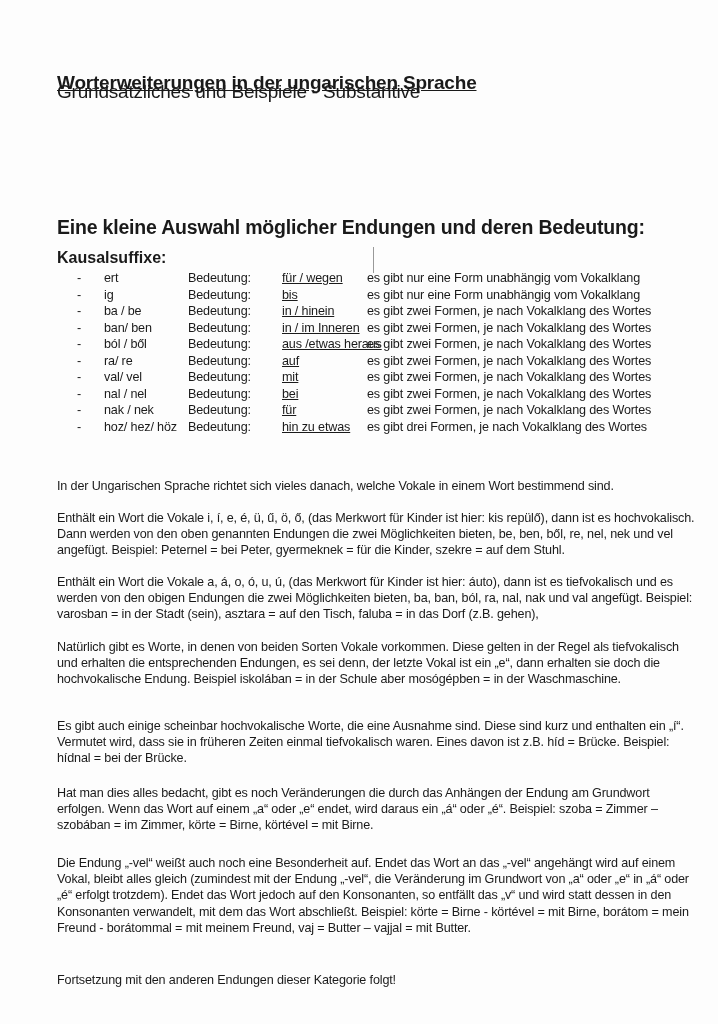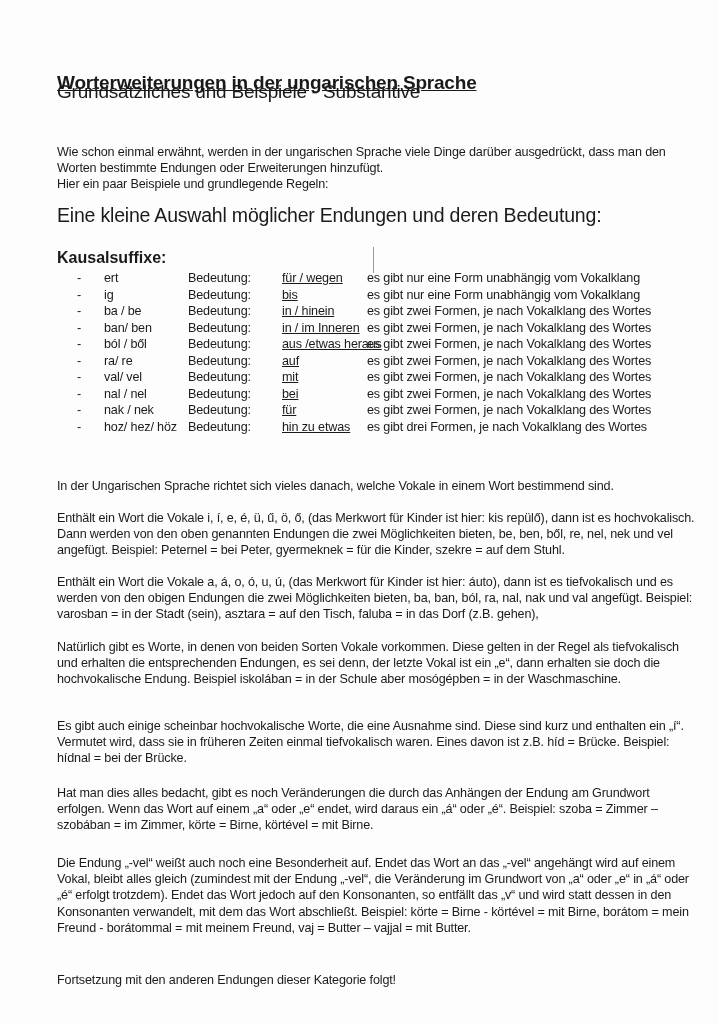--- a/index.html
+++ b/index.html
@@ -3,43 +3,41 @@
 <meta charset="utf-8">
 <style>
   html, body { margin:0; padding:0; background:#ffffff; }
   body { width:718px; height:1024px; position:relative; overflow:hidden;
          font-family:"Liberation Sans", "DejaVu Sans", sans-serif; color:#1a1a1a; }
   .page { position:absolute; left:0; top:0; width:718px; height:1024px; background:#fdfdfd; }
   .abs { position:absolute; white-space:nowrap; }
   .title1 { left:57px; top:72px; font-size:19px; font-weight:bold; text-decoration:underline; letter-spacing:-0.2px; }
   .title2 { left:57px; top:81px; font-size:19px; font-weight:normal; letter-spacing:-0.2px; }
   .para { position:absolute; left:57px; width:640px; font-size:12.6px; line-height:16.2px; white-space:normal; letter-spacing:-0.15px; }
-  .h2 { left:57px; top:204px; font-size:19.5px; font-weight:normal; letter-spacing:-0.2px; }
+  .h2 { left:57px; top:216px; font-size:19.5px; font-weight:bold; letter-spacing:-0.2px; }
   .h3 { left:57px; top:249px; font-size:16px; font-weight:bold; }
   .h4 { left:57px; top:459px; font-size:15px; font-weight:bold; letter-spacing:-0.15px; }
   .vline { position:absolute; left:373px; top:247px; width:1px; height:26px; background:#999; }
   .suffix-table { position:absolute; left:57px; top:271px; width:650px; font-size:12.6px; }
   .row { position:relative; height:16.5px; letter-spacing:-0.15px; }
   .row span { position:absolute; top:0; white-space:nowrap; }
   .c-dash { left:20px; }
   .c-suf { left:47px; }
   .c-lbl { left:131px; }
   .c-mean { left:225px;text-decoration:underline; }
   .c-note { left:310px; }
 </style>
 </head>
 <body>
 
 <div class="page">
 
   <div class="abs title1">Worterweiterungen in der ungarischen Sprache</div>
   <div class="abs title2">Grundsätzliches und Beispiele  -  Substantive</div>
 
-  <div class="para" style="top:144px;">Wie schon einmal erwähnt, werden in der ungarischen Sprache viele Dinge darüber ausgedrückt, dass man den Worten bestimmte Endungen oder Erweiterungen hinzufügt.</div>
-  <div class="para" style="top:176px;">Hier ein paar Beispiele und grundlegende Regeln:</div>
 
   <div class="abs h2">Eine kleine Auswahl möglicher Endungen und deren Bedeutung:</div>
 
   <div class="abs h3">Kausalsuffixe:</div>
   <div class="vline"></div>
 
   <div class="suffix-table">
     <div class="row">
       <span class="c-dash">-</span>
       <span class="c-suf">ert</span>

